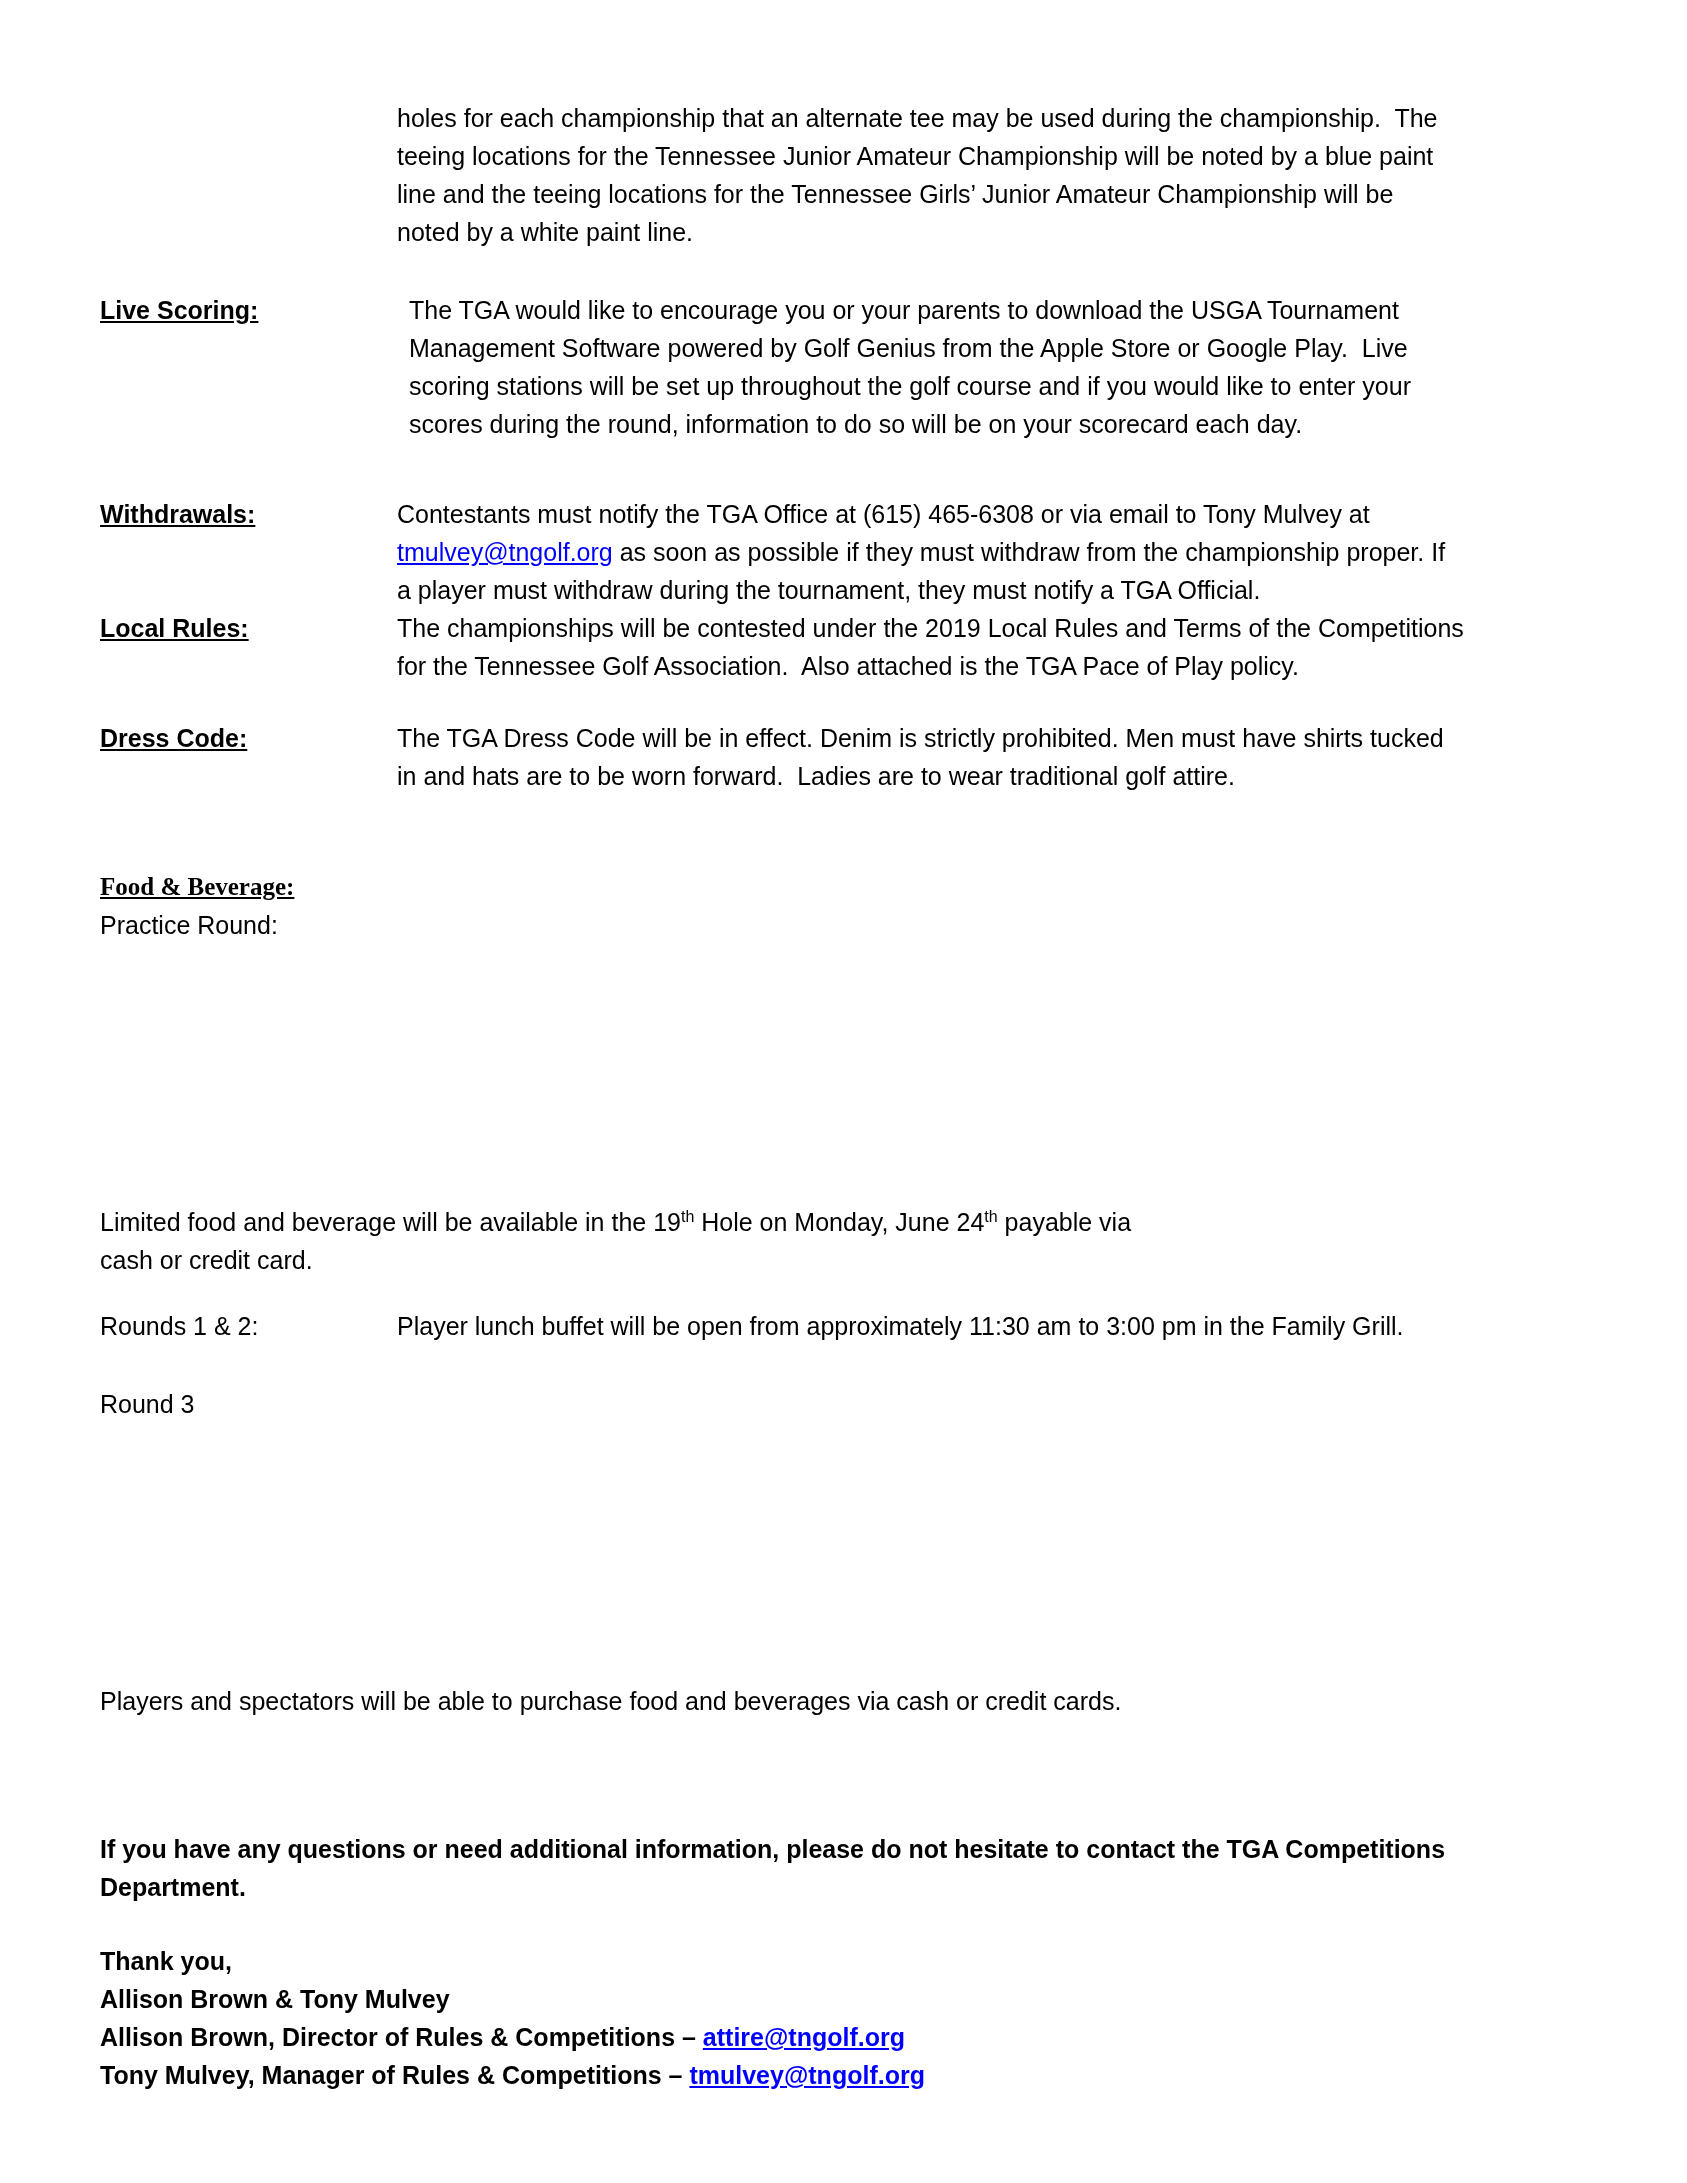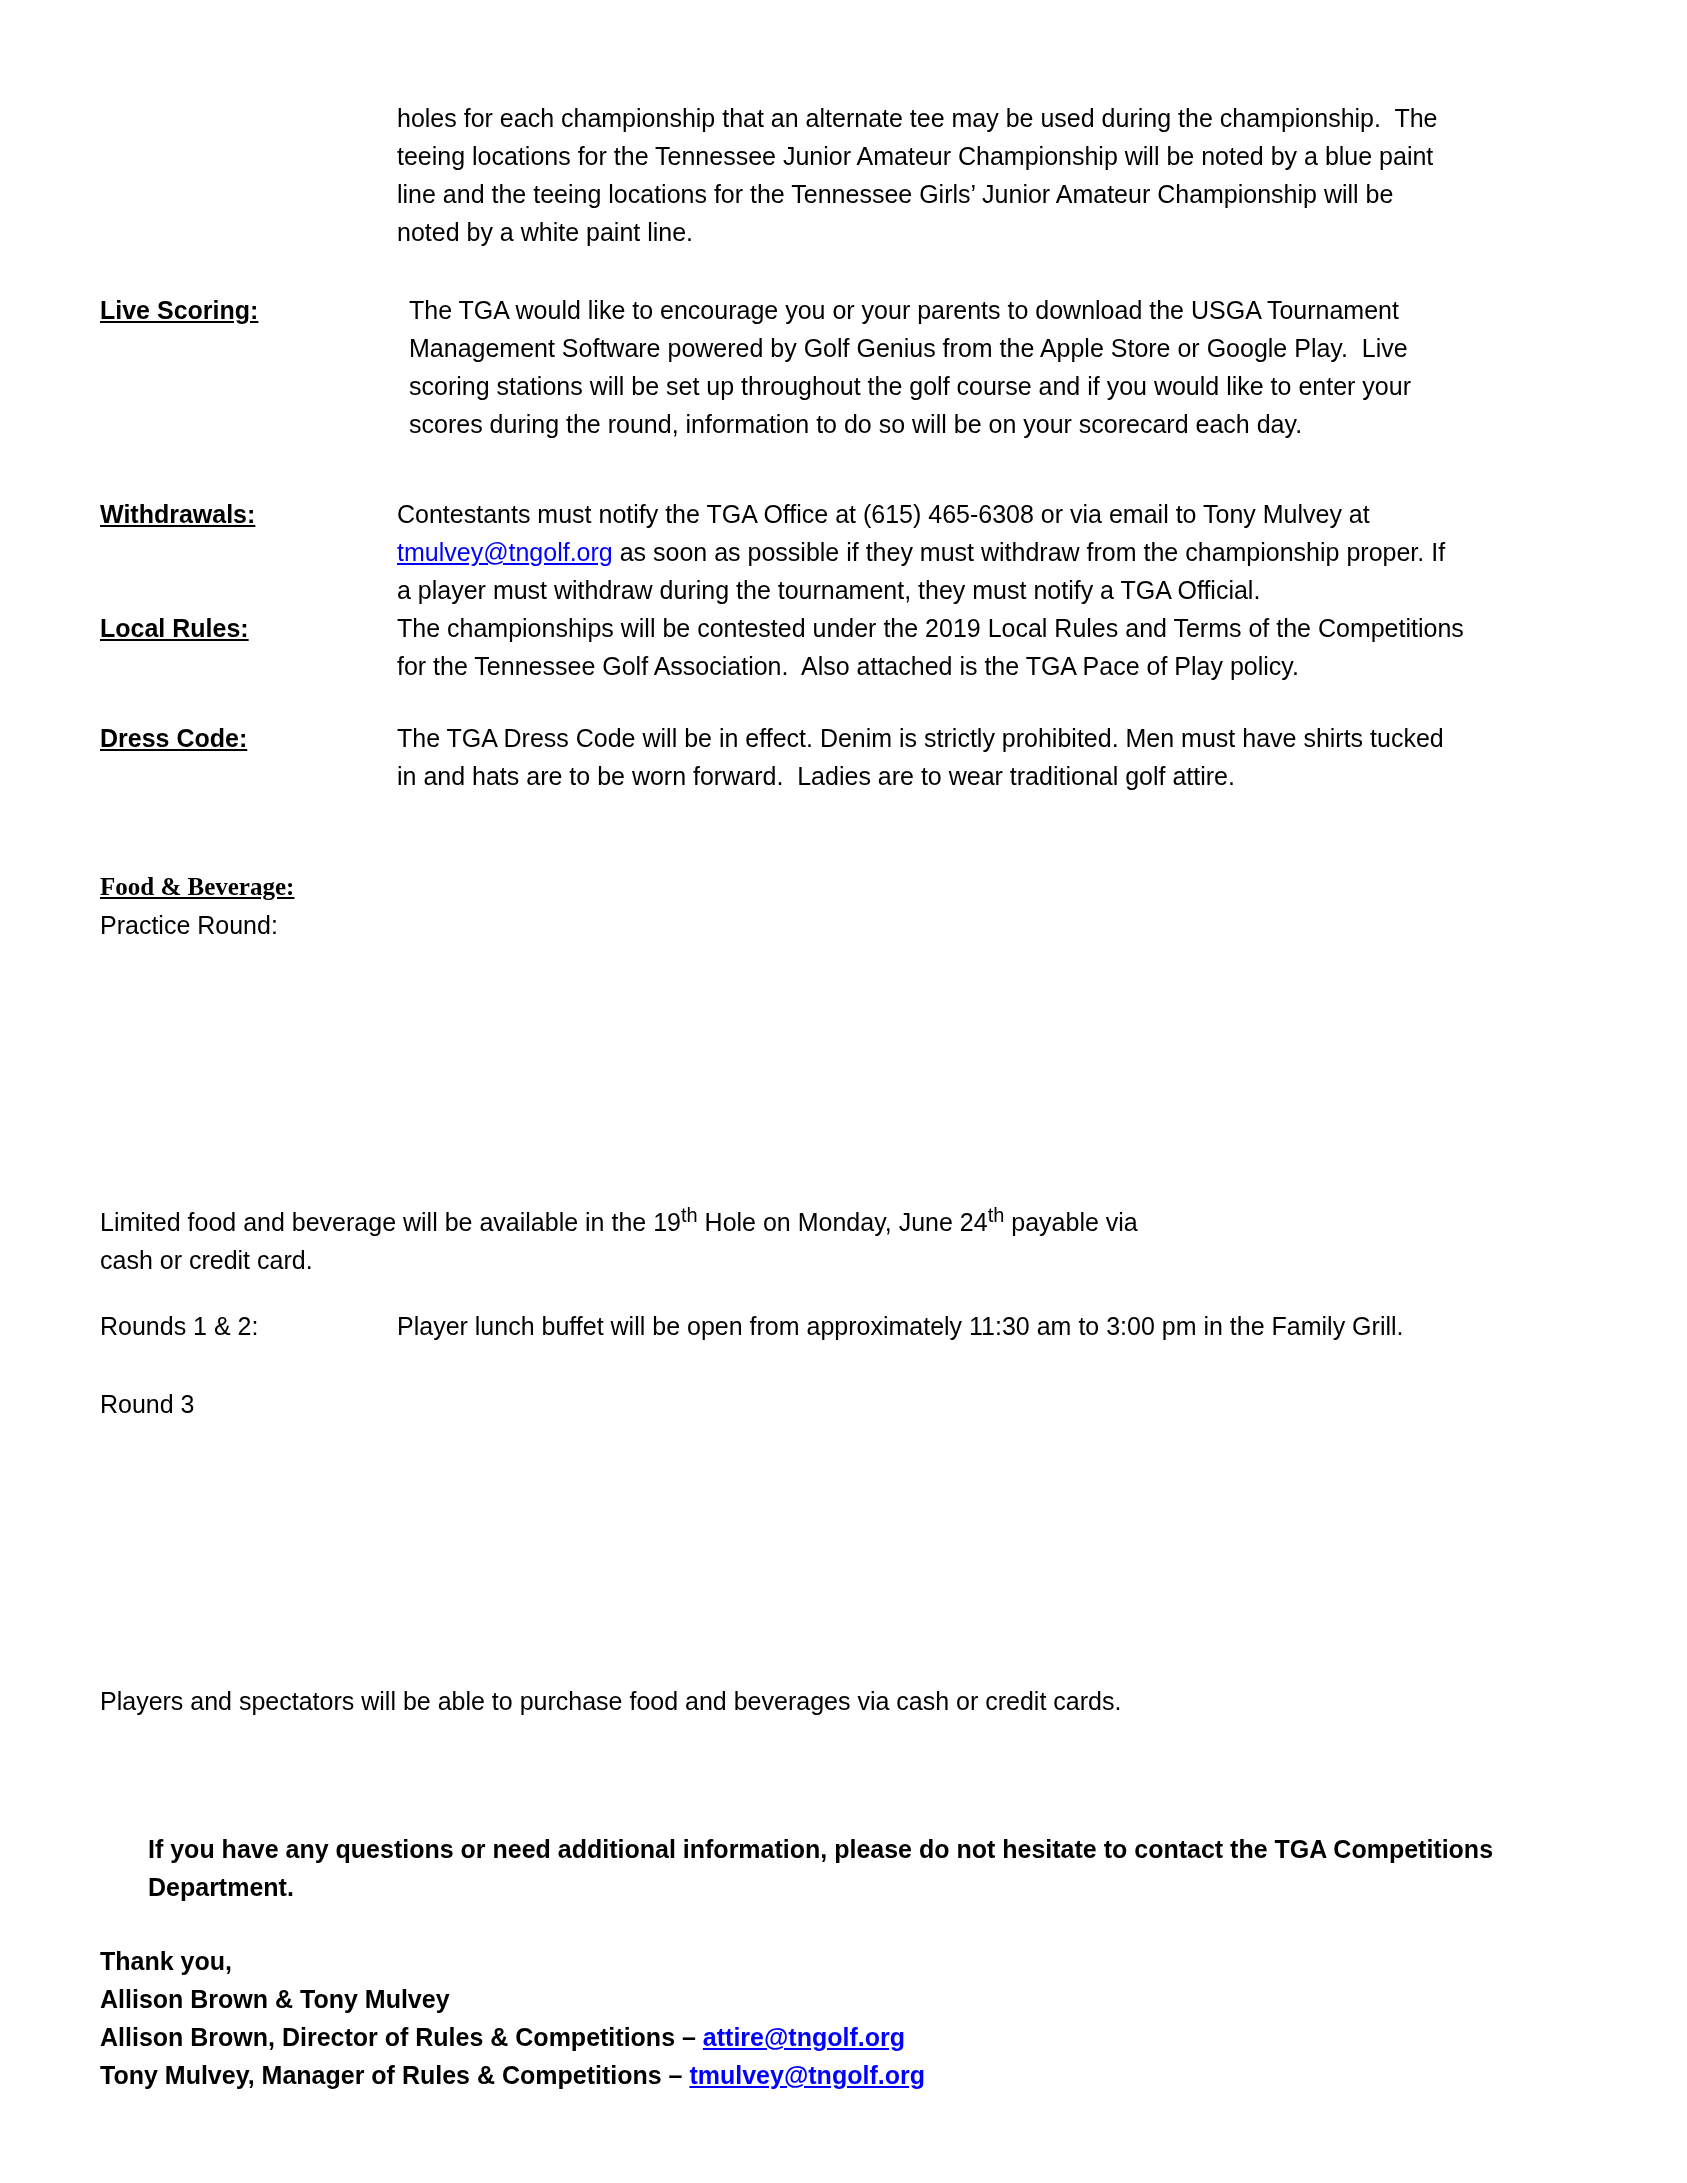--- a/index.html
+++ b/index.html
@@ -39,34 +39,34 @@
   }
   .mb-intro      { margin-bottom: 40px; }
   .mb-live       { margin-bottom: 52px; gap: 12px; }
   .mb-withdraw   { }
   .mb-local      { margin-bottom: 34px; }
   .mb-dress      { margin-bottom: 73px; }
   .mb-fnbhead    { margin-bottom: 0px; font-family: Liberation Serif, serif; }
   .mb-practice   { margin-bottom: 28px; flex-direction: column; }
   .mb-r12        { margin-bottom: 40px; }
   .mb-r3         { margin-bottom: 110px; flex-direction: column; }
-  .mb-closing    { margin-bottom: 36px; margin-left: 48px; }
+  .mb-closing    { margin-bottom: 36px; }
   .mb-thanks     { }
   .closing-par {
     font-weight: bold;
     white-space: pre-wrap;
   }
   .bold-line { font-weight: bold; }
   a.email-link {
     color: var(--link-color, #0000FF);
     text-decoration: underline;
     cursor: pointer;
   }
   .sup {
-    font-size: 20px;
+    font-size: 16px;
     line-height: 0;
     vertical-align: super;
   }
 </style>
 </head>
 <body>
 
 <div class="page">
   <div class="content">
 

